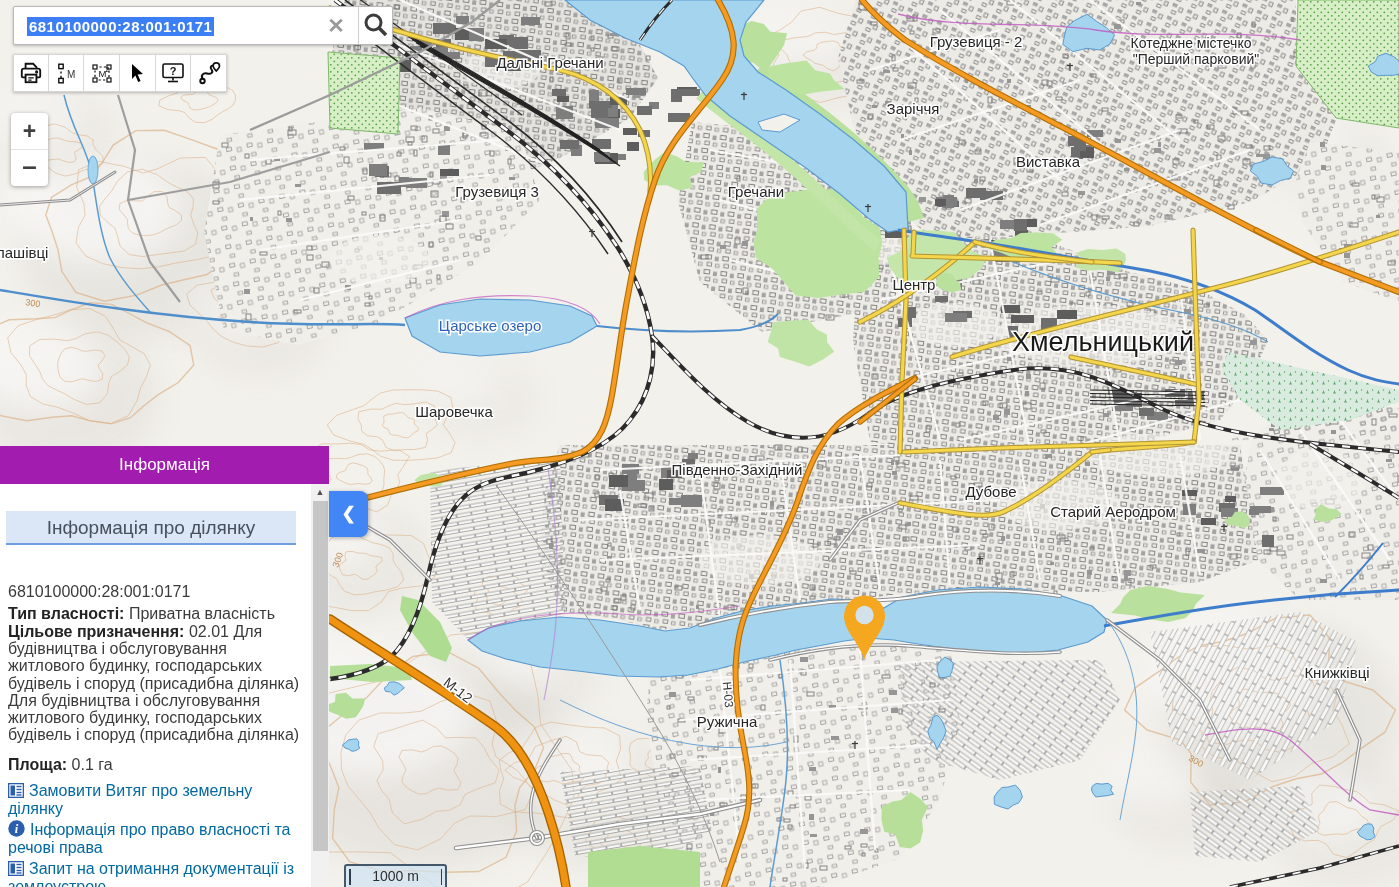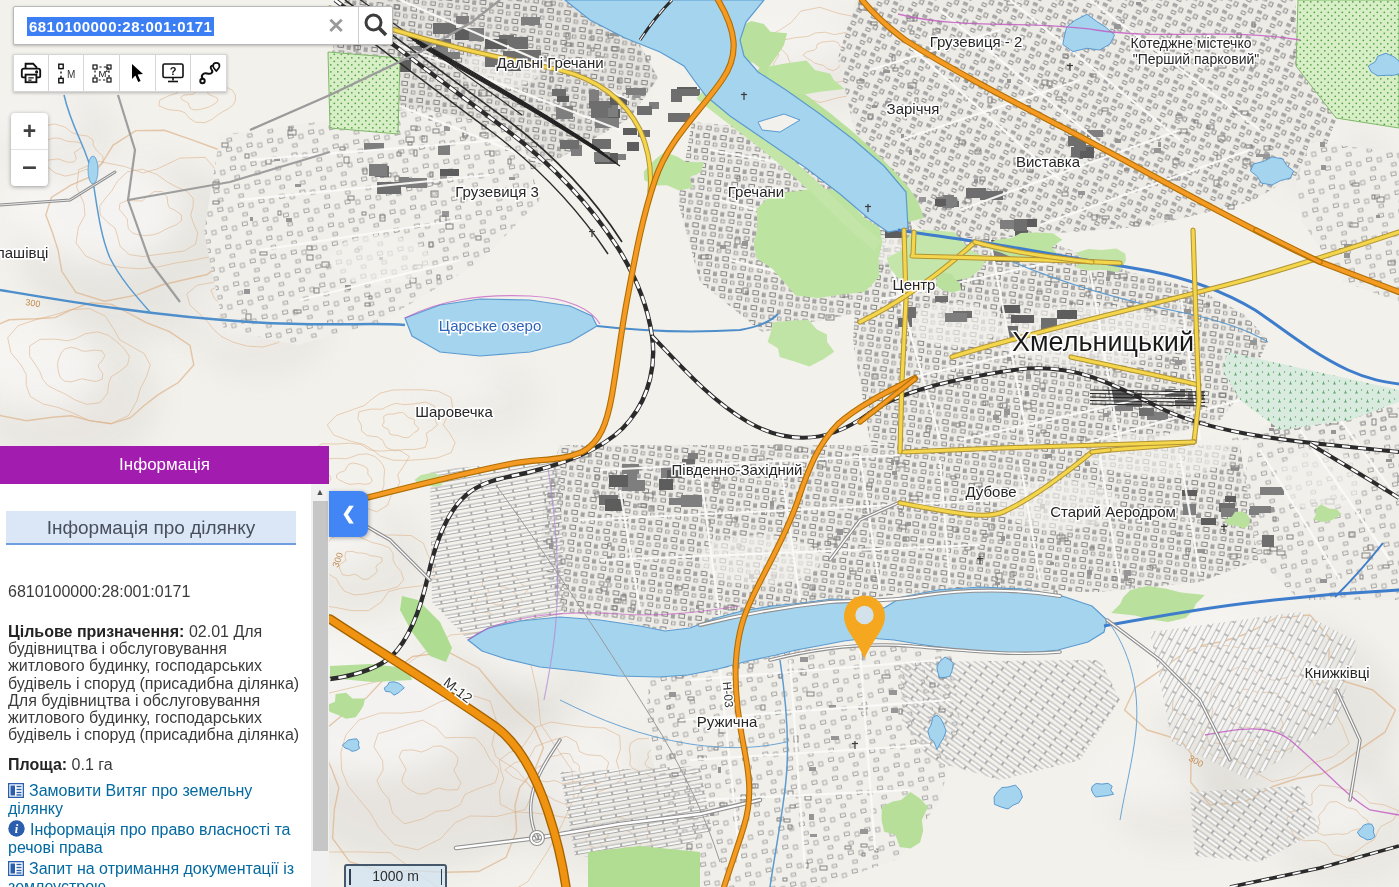--- a/index.html
+++ b/index.html
@@ -1162,20 +1162,21 @@
 <div id="zoom">
       <div class="zi">+</div>
       <div class="zo">–</div>
     </div>
 
 <div id="panel">
   <div id="phead">Інформація</div>
   <div id="pbody">
     <div id="ptitle">Інформація про ділянку</div>
     <div class="pp" style="top:99px">6810100000:28:001:0171</div>
+    <div class="pp" style="top:121px"><b>Тип власності:</b> Приватна власність</div>
     <div class="pp" style="top:139px"><b>Цільове призначення:</b> 02.01 Для<br>будівництва і обслуговування<br>житлового будинку, господарських<br>будівель і споруд (присадибна ділянка)<br>Для будівництва і обслуговування<br>житлового будинку, господарських<br>будівель і споруд (присадибна ділянка)</div>
     <div class="pp" style="top:272px"><b>Площа:</b> 0.1 га</div>
     <div class="plink" style="top:299px"><span class="ic"><svg width="16" height="15" viewBox="0 0 16 15">
               <rect x="0.5" y="0.5" width="15" height="14" fill="#fff" stroke="#2b5fae" stroke-width="1.6"></rect>
               <rect x="2.5" y="2.5" width="4.5" height="10" fill="#2b5fae"></rect>
               <g stroke="#2b5fae" stroke-width="1.4">
                 <line x1="8.5" y1="3.5" x2="13.5" y2="3.5"></line>
                 <line x1="8.5" y1="6.5" x2="13.5" y2="6.5"></line>
                 <line x1="8.5" y1="9.5" x2="13.5" y2="9.5"></line>
                 <line x1="8.5" y1="12" x2="13.5" y2="12"></line>

